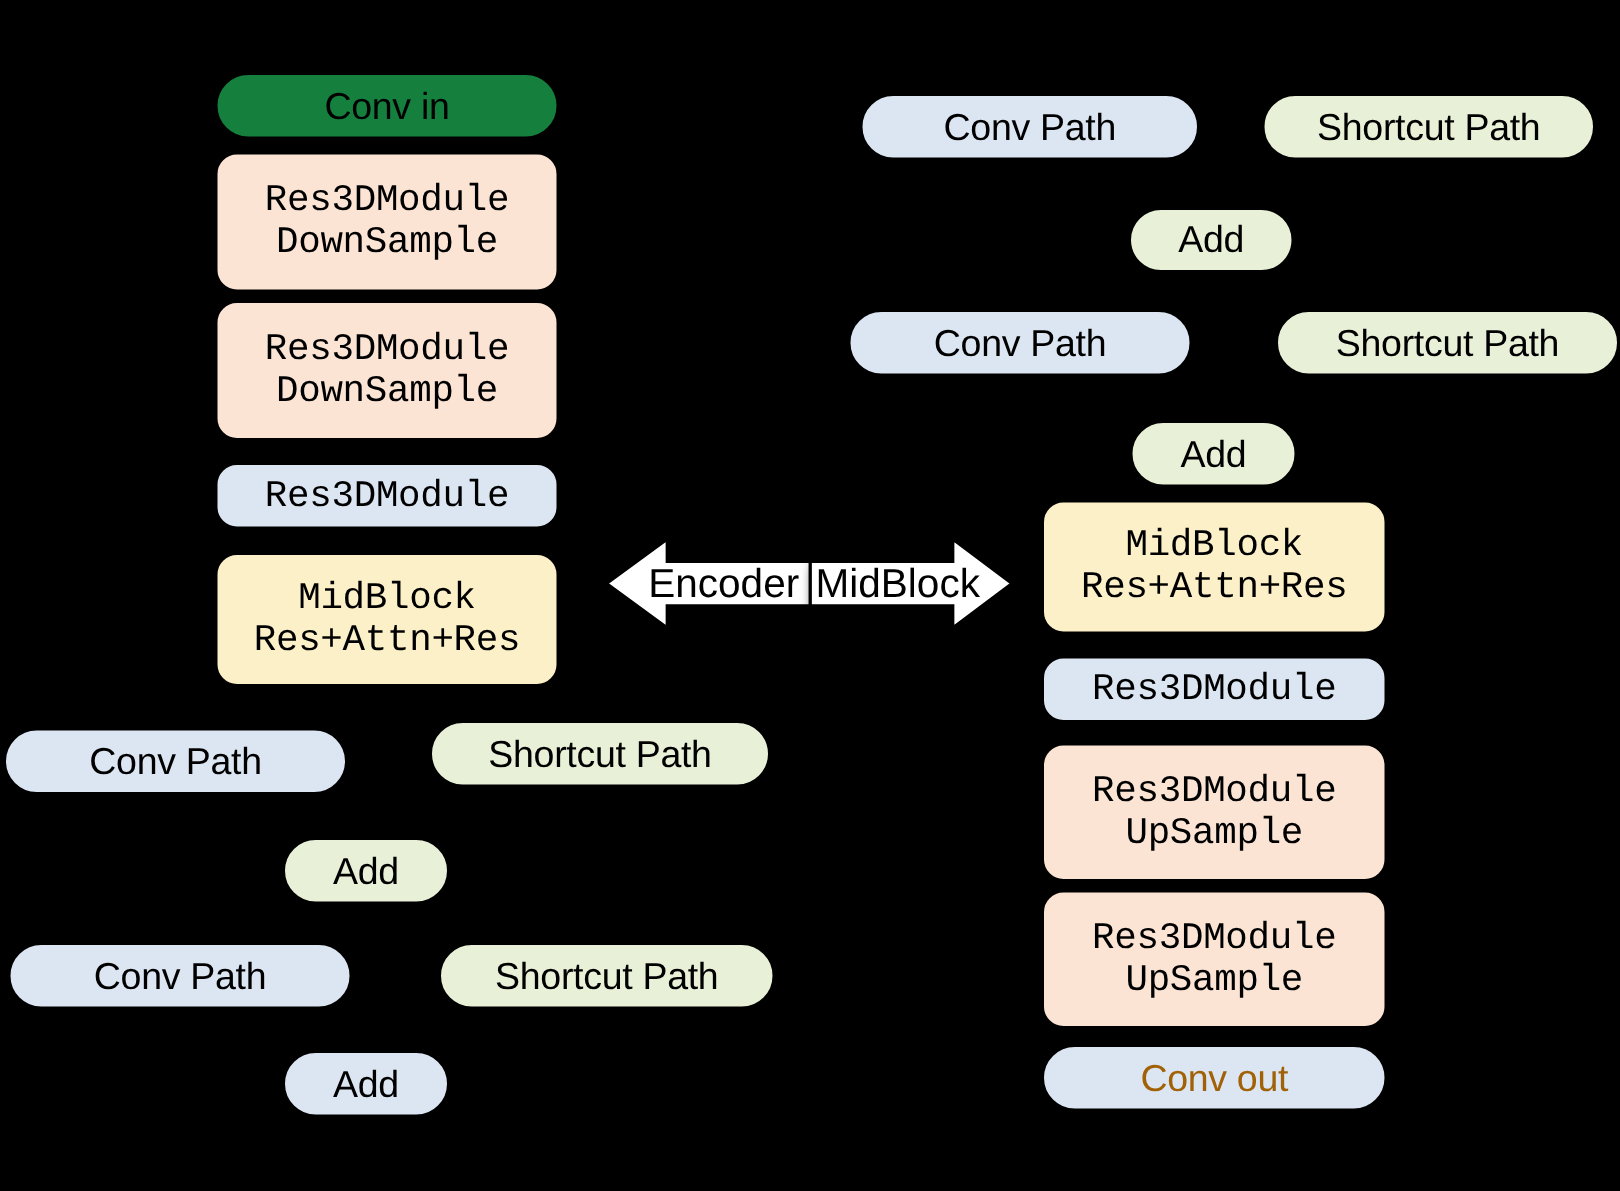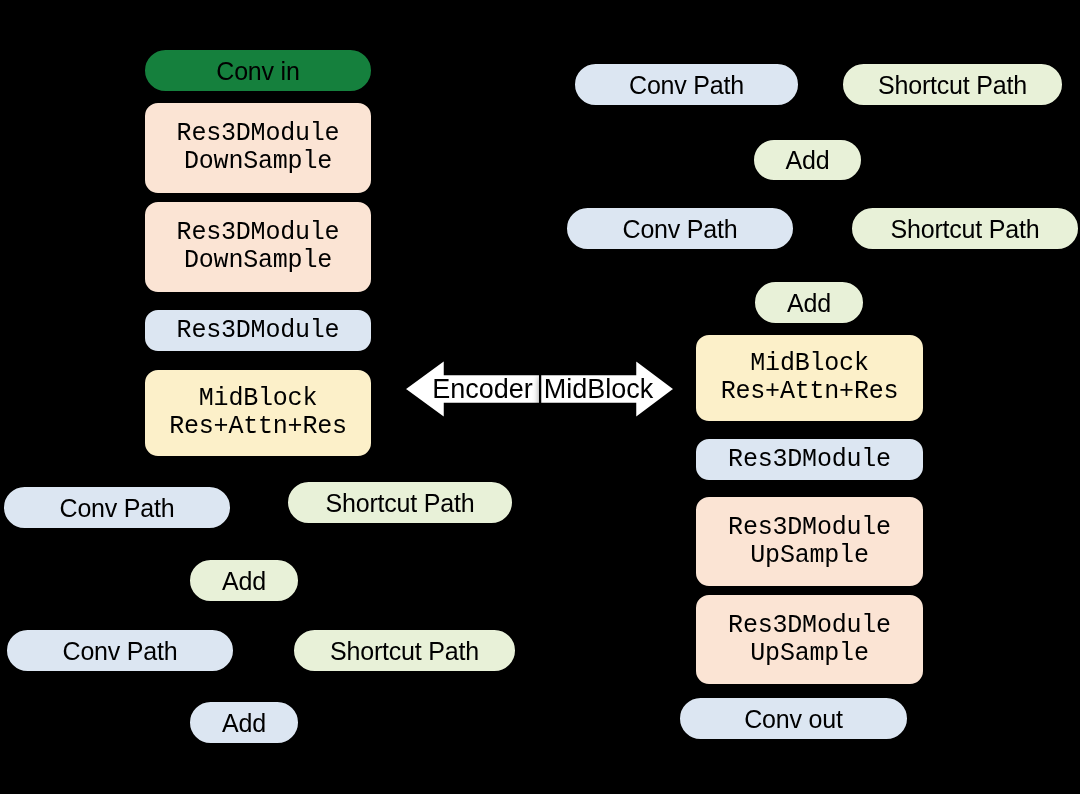--- a/index.html
+++ b/index.html
@@ -65,21 +65,21 @@
       <div class="node block" style="left: 143px; top: 101px; width: 230px; height: 94px; background: rgb(251, 228, 212); border-color: rgb(0, 0, 0); color: rgb(0, 0, 0); font-size: 25px;"><span class="line">Res3DModule</span><span class="line">DownSample</span></div>
       <div class="node block" style="left: 143px; top: 200px; width: 230px; height: 94px; background: rgb(251, 228, 212); border-color: rgb(0, 0, 0); color: rgb(0, 0, 0); font-size: 25px;"><span class="line">Res3DModule</span><span class="line">DownSample</span></div>
       <div class="node block" style="left: 143px; top: 308px; width: 230px; height: 45px; background: rgb(220, 230, 242); border-color: rgb(0, 0, 0); color: rgb(0, 0, 0); font-size: 25px;"><span class="line">Res3DModule</span></div>
       <div class="node block" style="left: 143px; top: 368px; width: 230px; height: 90px; background: rgb(252, 240, 201); border-color: rgb(0, 0, 0); color: rgb(0, 0, 0); font-size: 25px;"><span class="line">MidBlock</span><span class="line">Res+Attn+Res</span></div>
     </div>
     <div style="position: absolute; inset: 0px;">
       <div class="node block" style="left: 694px; top: 333px; width: 231px; height: 90px; background: rgb(252, 240, 201); border-color: rgb(0, 0, 0); color: rgb(0, 0, 0); font-size: 25px;"><span class="line">MidBlock</span><span class="line">Res+Attn+Res</span></div>
       <div class="node block" style="left: 694px; top: 437px; width: 231px; height: 45px; background: rgb(220, 230, 242); border-color: rgb(0, 0, 0); color: rgb(0, 0, 0); font-size: 25px;"><span class="line">Res3DModule</span></div>
       <div class="node block" style="left: 694px; top: 495px; width: 231px; height: 93px; background: rgb(251, 228, 212); border-color: rgb(0, 0, 0); color: rgb(0, 0, 0); font-size: 25px;"><span class="line">Res3DModule</span><span class="line">UpSample</span></div>
       <div class="node block" style="left: 694px; top: 593px; width: 231px; height: 93px; background: rgb(251, 228, 212); border-color: rgb(0, 0, 0); color: rgb(0, 0, 0); font-size: 25px;"><span class="line">Res3DModule</span><span class="line">UpSample</span></div>
-      <div class="node pill" style="left: 678px; top: 696px; width: 231px; height: 45px; background: rgb(220, 230, 242); border-color: rgb(0, 0, 0); color: #000000; font-size: 25px;"><span class="line">Conv out</span></div>
+      <div class="node pill" style="left: 694px; top: 696px; width: 231px; height: 45px; background: rgb(220, 230, 242); border-color: rgb(0, 0, 0); color: #a16207; font-size: 25px;"><span class="line">Conv out</span></div>
     </div>
     <div style="position: absolute; inset: 0px;">
       <div class="node pill" style="left: 2px; top: 485px; width: 230px; height: 45px; background: rgb(220, 230, 242); border-color: rgb(0, 0, 0); color: rgb(0, 0, 0); font-size: 25px;"><span class="line">Conv Path</span></div>
       <div class="node pill" style="left: 286px; top: 480px; width: 228px; height: 45px; background: rgb(232, 241, 216); border-color: rgb(0, 0, 0); color: rgb(0, 0, 0); font-size: 25px;"><span class="line">Shortcut Path</span></div>
       <div class="node pill" style="left: 188px; top: 558px; width: 112px; height: 45px; background: rgb(232, 241, 216); border-color: rgb(0, 0, 0); color: rgb(0, 0, 0); font-size: 25px;"><span class="line">Add</span></div>
       <div class="node pill" style="left: 5px; top: 628px; width: 230px; height: 45px; background: rgb(220, 230, 242); border-color: rgb(0, 0, 0); color: rgb(0, 0, 0); font-size: 25px;"><span class="line">Conv Path</span></div>
       <div class="node pill" style="left: 292px; top: 628px; width: 225px; height: 45px; background: rgb(232, 241, 216); border-color: rgb(0, 0, 0); color: rgb(0, 0, 0); font-size: 25px;"><span class="line">Shortcut Path</span></div>
       <div class="node pill" style="left: 188px; top: 700px; width: 112px; height: 45px; background: rgb(220, 230, 242); border-color: rgb(0, 0, 0); color: rgb(0, 0, 0); font-size: 25px;"><span class="line">Add</span></div>
     </div>
     <div style="position: absolute; inset: 0px;">

